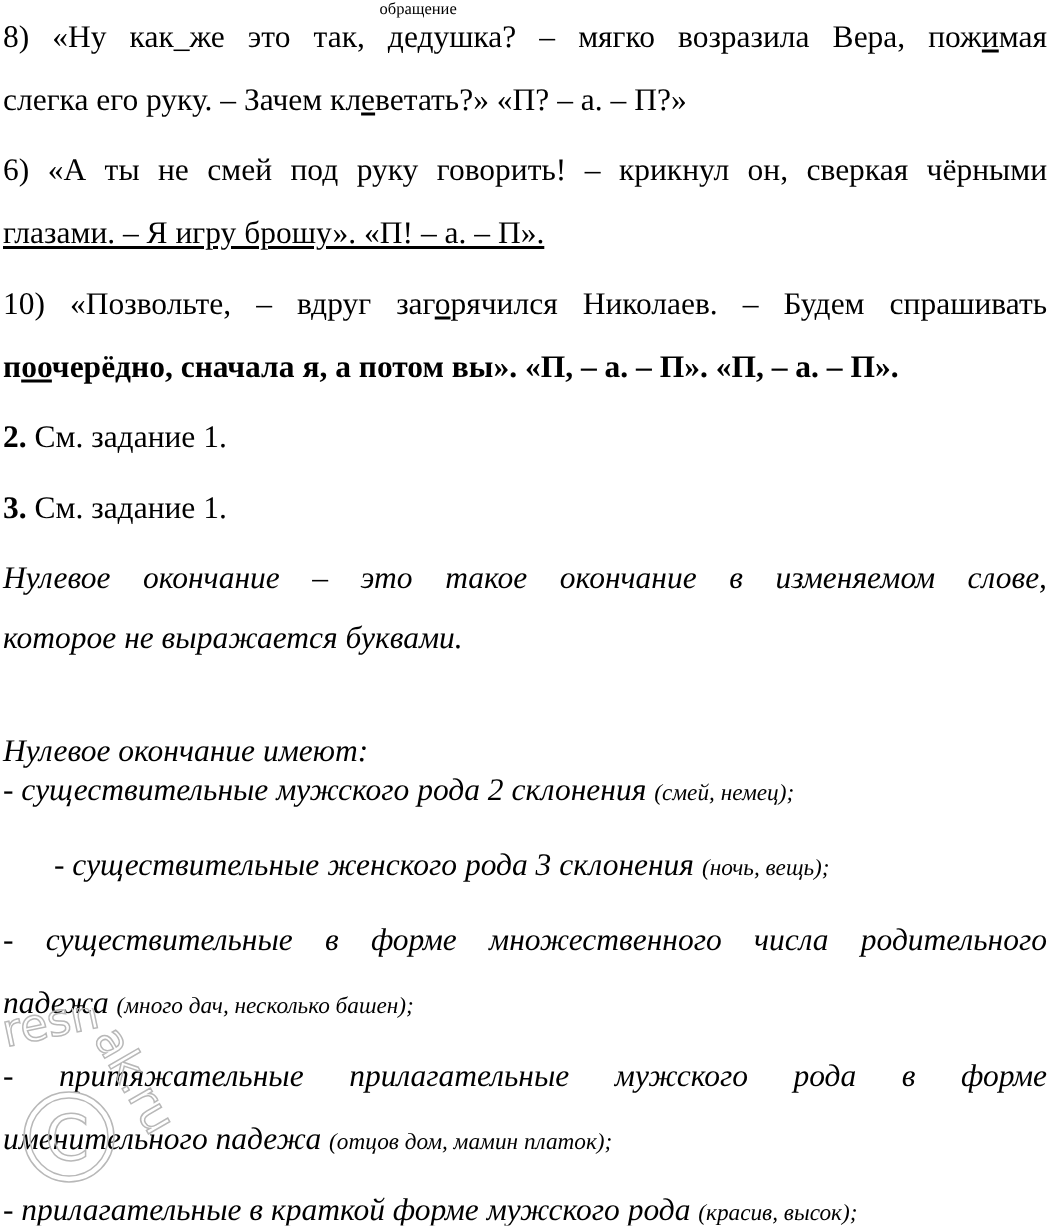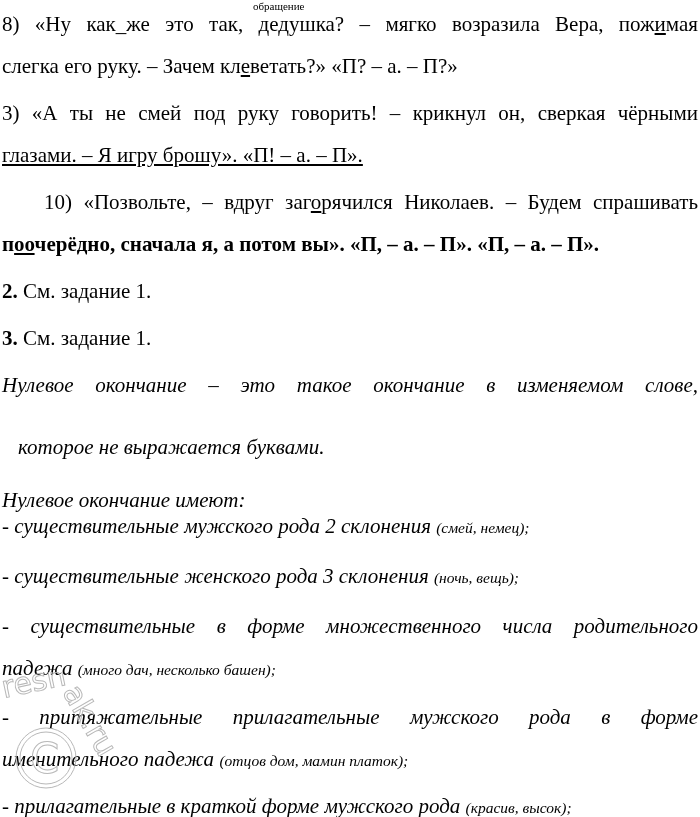--- a/index.html
+++ b/index.html
@@ -42,46 +42,46 @@
     <span>–</span>
     <span>мягко</span>
     <span>возразила</span>
     <span>Вера,</span>
     <span><span>пож</span><span class="u">и</span><span>мая</span></span>
   </div>
   <div class="line" style="top:54px;">
     <span>слегка его руку. – Зачем кл</span><span class="u">е</span><span>ветать?» «П? – а. – П?»</span>
   </div>
 
-  <div class="line" style="top:101px; text-align:justify; text-align-last:justify;">3) «А ты не смей под руку говорить! – крикнул он, сверкая чёрными</div>
+  <div class="line" style="top:101px; text-align:justify; text-align-last:justify;">6) «А ты не смей под руку говорить! – крикнул он, сверкая чёрными</div>
   <div class="line" style="top:143px;text-decoration:underline;">глазами. – Я игру брошу». «П! – а. – П».</div>
 
-  <div class="line" style="top:190px; text-align:justify; text-align-last:justify;margin-left:42px;">
+  <div class="line" style="top:190px; text-align:justify; text-align-last:justify;">
     <span>10) «Позвольте, – вдруг заг</span><span class="u">о</span><span>рячился Николаев. – Будем спрашивать</span>
   </div>
   <div class="line" style="top:232px;font-weight:bold;">
     <span>п</span><span class="u">оо</span><span>черёдно, сначала я, а потом вы». «П, – а. – П». «П, – а. – П».</span>
   </div>
 
   <div class="line" style="top:279px;">
     <b>2.</b><span> См. задание 1.</span>
   </div>
   <div class="line" style="top:326px;">
     <b>3.</b><span> См. задание 1.</span>
   </div>
 
   <div class="line it" style="top:373px; text-align:justify; text-align-last:justify;">Нулевое окончание – это такое окончание в изменяемом слове,</div>
-  <div class="line it" style="top:435px;margin-left:16px;">которое не выражается буквами.</div>
+  <div class="line it" style="top:413px;">которое не выражается буквами.</div>
 
   <div class="line it" style="top:488px;">Нулевое окончание имеют:</div>
 
   <div class="line it" style="top:514px;">
     <span>- существительные мужского рода 2 склонения </span><span class="small">(смей, немец);</span>
   </div>
-  <div class="line it" style="top:564px;">
+  <div class="line it" style="top:564px;margin-left:34px;">
     <span>- существительные женского рода 3 склонения </span><span class="small">(ночь, вещь);</span>
   </div>
   <div class="line it" style="top:614px; text-align:justify; text-align-last:justify;">- существительные в форме множественного числа родительного</div>
   <div class="line it" style="top:656px;">
     <span>падежа </span><span class="small">(много дач, несколько башен);</span>
   </div>
   <div class="line it" style="top:705px; text-align:justify; text-align-last:justify;">- притяжательные прилагательные мужского рода в форме</div>
   <div class="line it" style="top:747px;">
     <span>именительного падежа </span><span class="small">(отцов дом, мамин платок);</span>
   </div>

